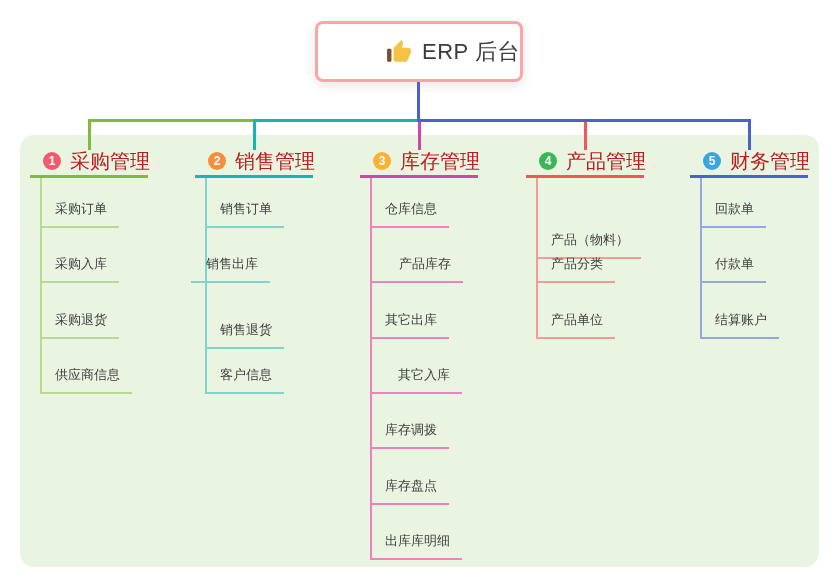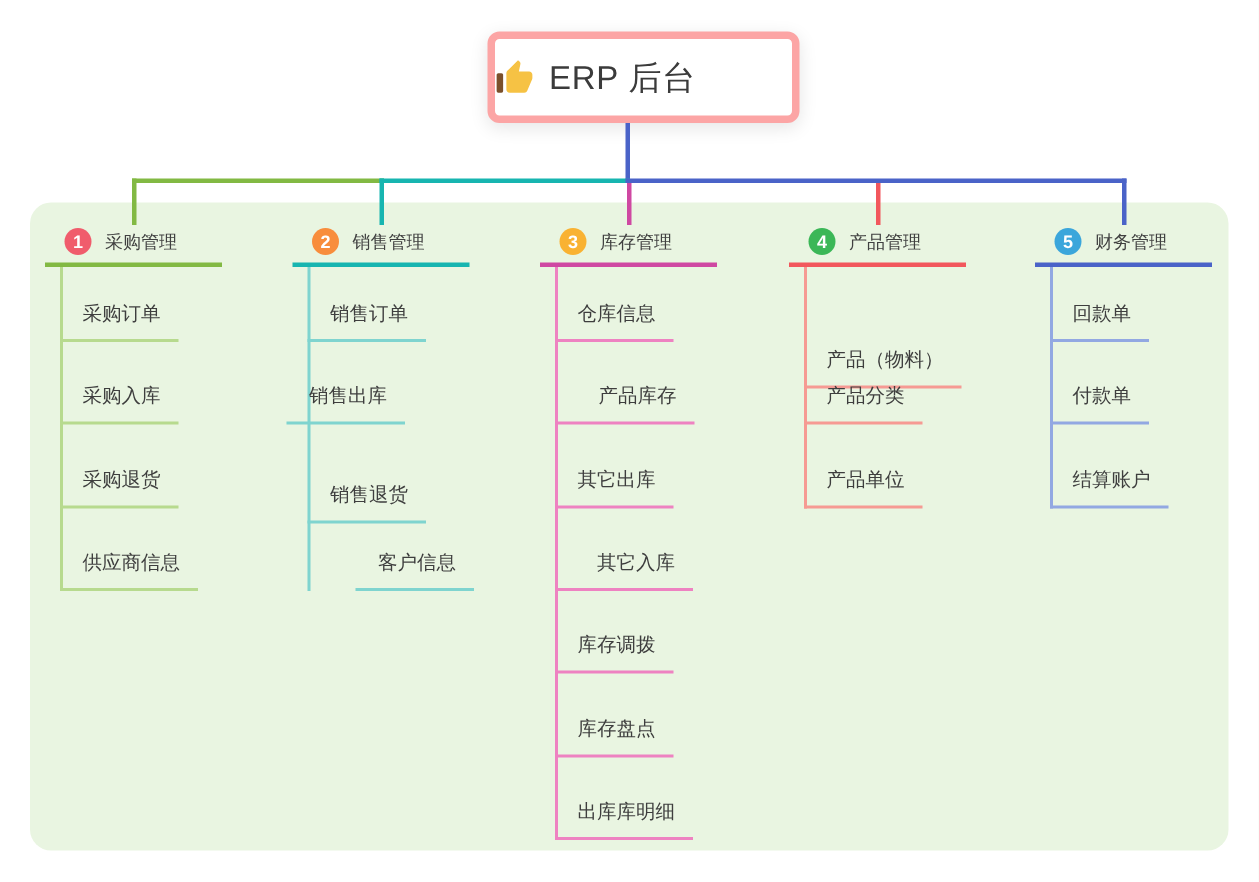--- a/index.html
+++ b/index.html
@@ -5,38 +5,38 @@
   html,body { margin:0; padding:0; background:#ffffff; }
   body { font-family:"Liberation Sans","DejaVu Sans",sans-serif; }
   .canvas {
     position:relative; width:839px; height:588px; background:#ffffff; overflow:hidden;
   }
   .panel {
     position:absolute; left:20px; top:135px; width:799px; height:432px;
     background:#e9f5e1; border-radius:14px;
   }
   .root-card {
-    position:absolute; left:325px; top:21px; width:208px; height:61px;
-    background:#ffffff; border:5px solid #fca5a5; border-radius:8px;
+    position:absolute; left:315px; top:21px; width:208px; height:61px;
+    background:#ffffff; border:3px solid #fca5a5; border-radius:8px;
     box-shadow:0 3px 12px rgba(0,0,0,0.10);
-    display:flex; align-items:center; justify-content:flex-start; gap:10px;
+    display:flex; align-items:center; justify-content:flex-end; gap:10px;
     box-sizing:border-box; cursor:default;
   }
   .root-title { font-size:22px; color:#3b3b3b; letter-spacing:0.5px; }
   .seg { position:absolute; }
   .branch-header {
     position:absolute; height:24px; display:flex; align-items:center; gap:9px;
     cursor:default; white-space:nowrap;
   }
   .num-circle {
     width:18px; height:18px; border-radius:50%; color:#ffffff;
     font-size:12px; font-weight:bold; display:flex; align-items:center;
     justify-content:center; flex:0 0 auto;
   }
-  .branch-label { font-size:12px; color:#404040; }
+  .branch-label { font-size:20px; color:#b91c1c; }
   .child-item {
     position:absolute; font-size:13px; color:#3e3e3e; line-height:18px;
     padding:0 12px 8px 15px; border-bottom:2px solid; white-space:nowrap;
     cursor:default;
   }
 </style>
 </head>
 <body>
 
 <div class="canvas">
@@ -74,21 +74,21 @@
       <div class="child-item" style="left: 40px; top: 366px; border-bottom-color: rgb(183, 218, 142);">供应商信息</div>
       <div class="branch-header" style="left: 208px; top: 149px;">
         <span class="num-circle" style="background: rgb(248, 141, 60);">2</span>
         <span class="branch-label">销售管理</span>
       </div>
       <div class="seg" style="left: 195px; top: 175px; width: 118px; height: 3px; background: rgb(23, 181, 176);"></div>
       <div class="seg" style="left: 205px; top: 178px; width: 2px; height: 216px; background: rgb(127, 212, 207);"></div>
       <div class="child-item" style="left: 205px; top: 200px; border-bottom-color: rgb(127, 212, 207);">销售订单</div>
       <div class="child-item" style="left: 191px; top: 255px; border-bottom-color: rgb(127, 212, 207);">销售出库</div>
       <div class="child-item" style="left: 205px; top: 321px; border-bottom-color: rgb(127, 212, 207);">销售退货</div>
-      <div class="child-item" style="left: 205px; top: 366px; border-bottom-color: rgb(127, 212, 207); margin-left: 32px;">客户信息</div>
+      <div class="child-item" style="left: 205px; top: 366px; border-bottom-color: rgb(127, 212, 207);">客户信息</div>
       <div class="branch-header" style="left: 373px; top: 149px;">
         <span class="num-circle" style="background: rgb(249, 178, 50);">3</span>
         <span class="branch-label">库存管理</span>
       </div>
       <div class="seg" style="left: 360px; top: 175px; width: 118px; height: 3px; background: rgb(207, 72, 162);"></div>
       <div class="seg" style="left: 370px; top: 178px; width: 2px; height: 382px; background: rgb(238, 130, 193);"></div>
       <div class="child-item" style="left: 370px; top: 200px; border-bottom-color: rgb(238, 130, 193);">仓库信息</div>
       <div class="child-item" style="left: 370px; top: 255px; border-bottom-color: rgb(238, 130, 193); padding-left: 29px;">产品库存</div>
       <div class="child-item" style="left: 370px; top: 311px; border-bottom-color: rgb(238, 130, 193);">其它出库</div>
       <div class="child-item" style="left: 370px; top: 366px; border-bottom-color: rgb(238, 130, 193); padding-left: 28px;">其它入库</div>

